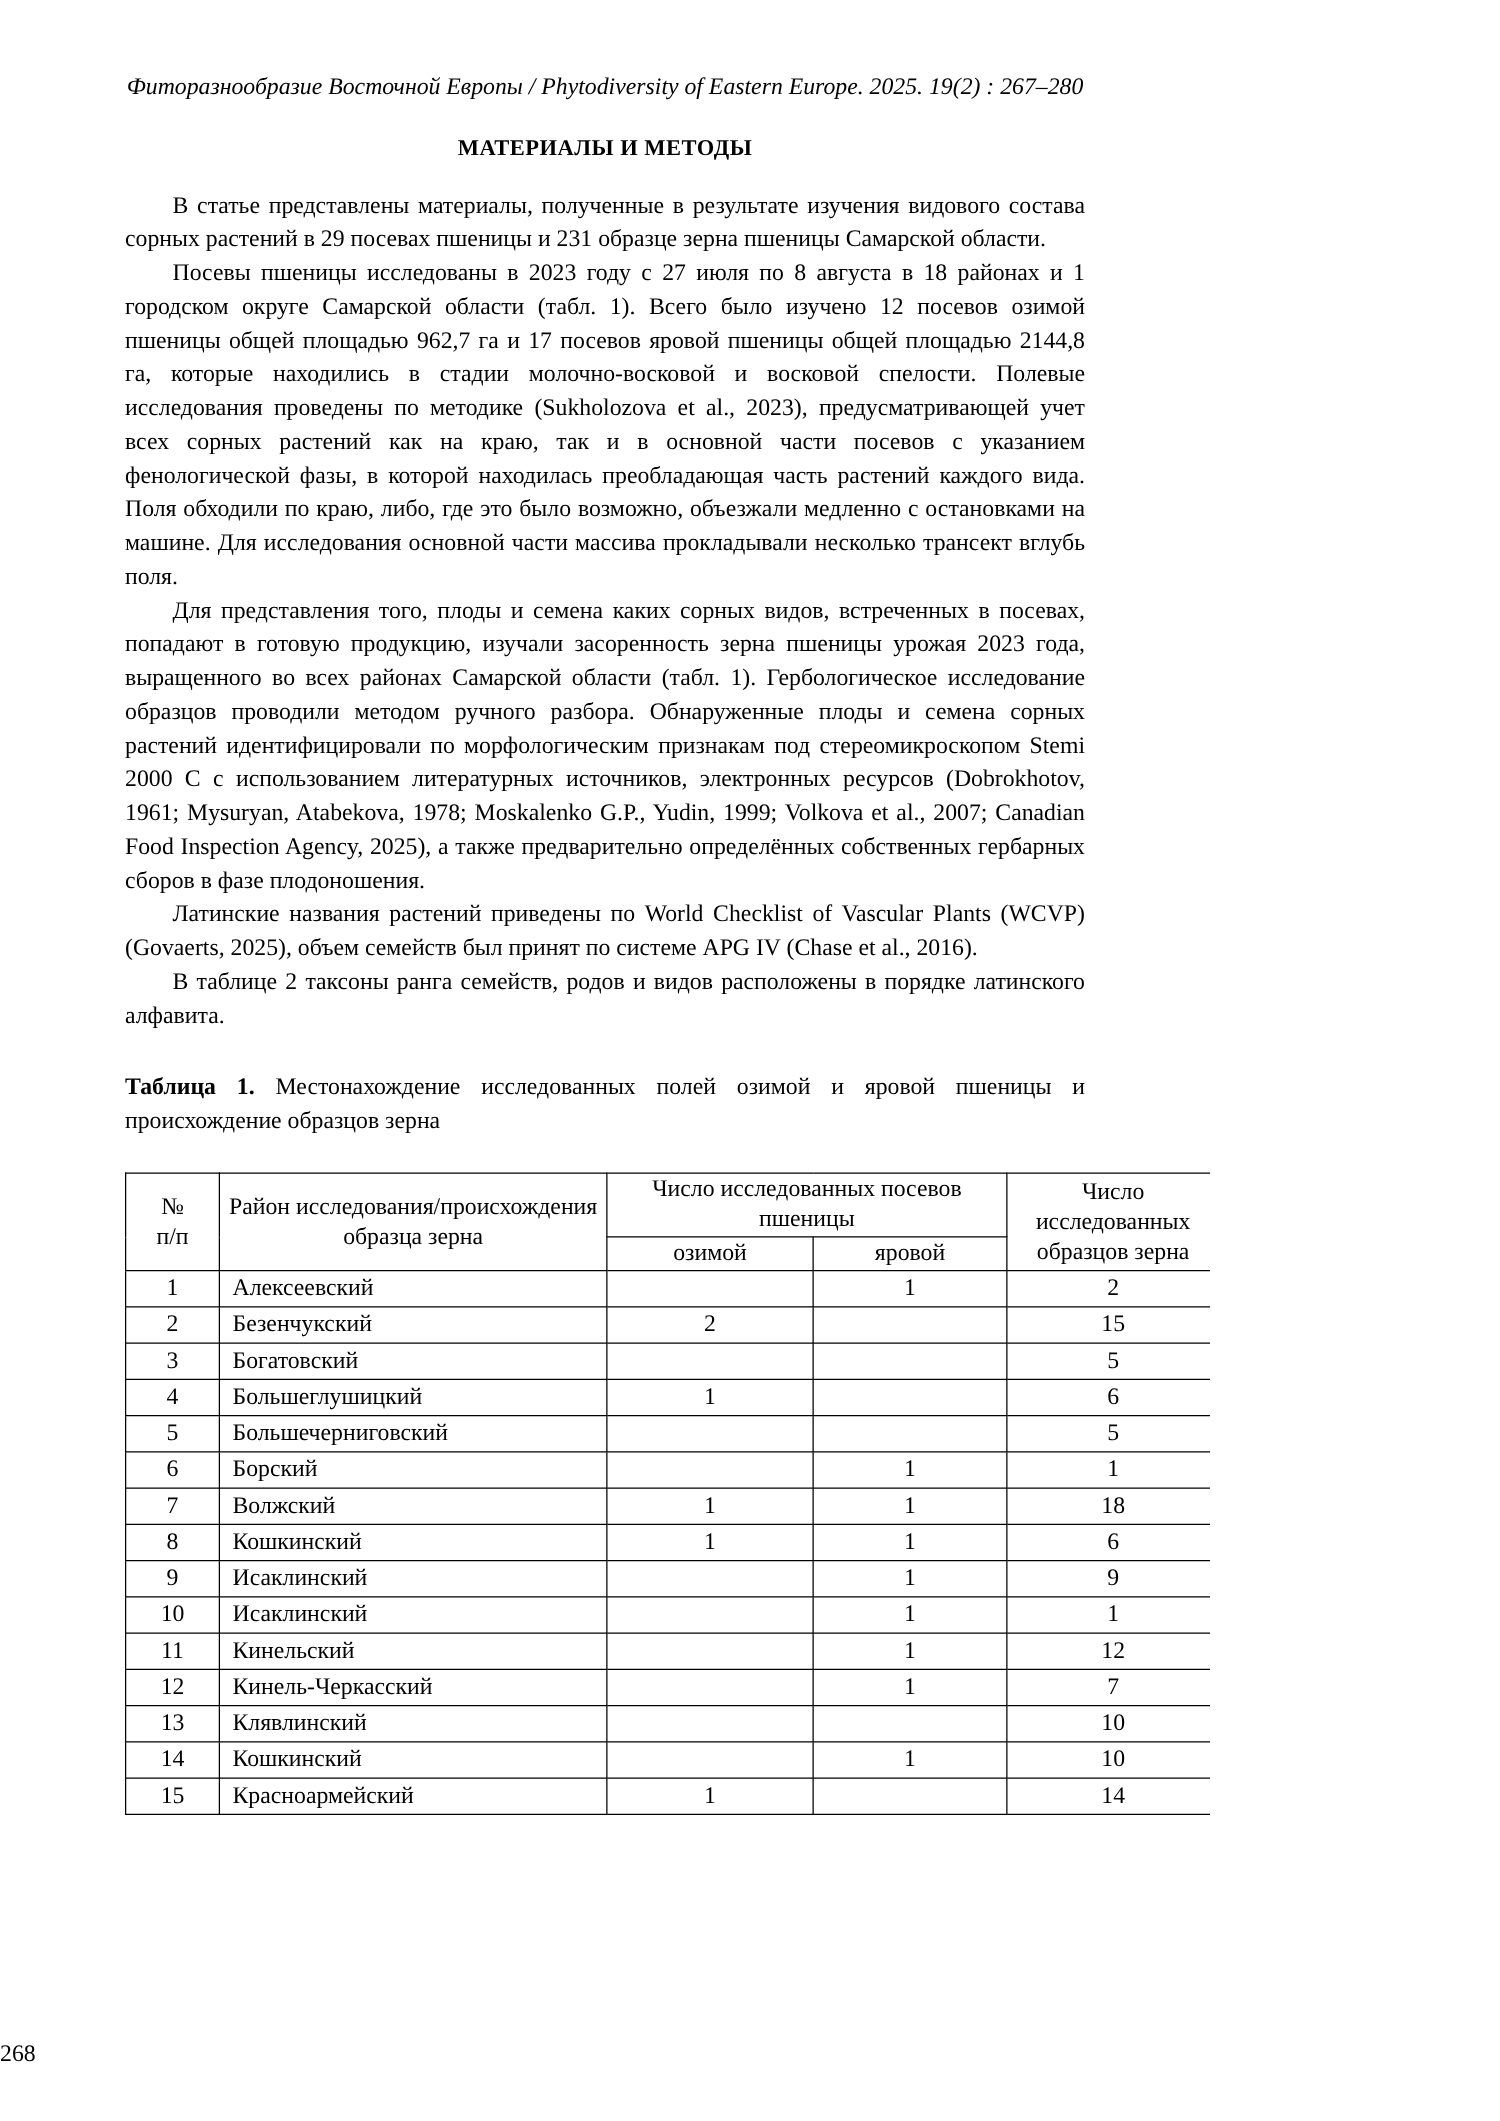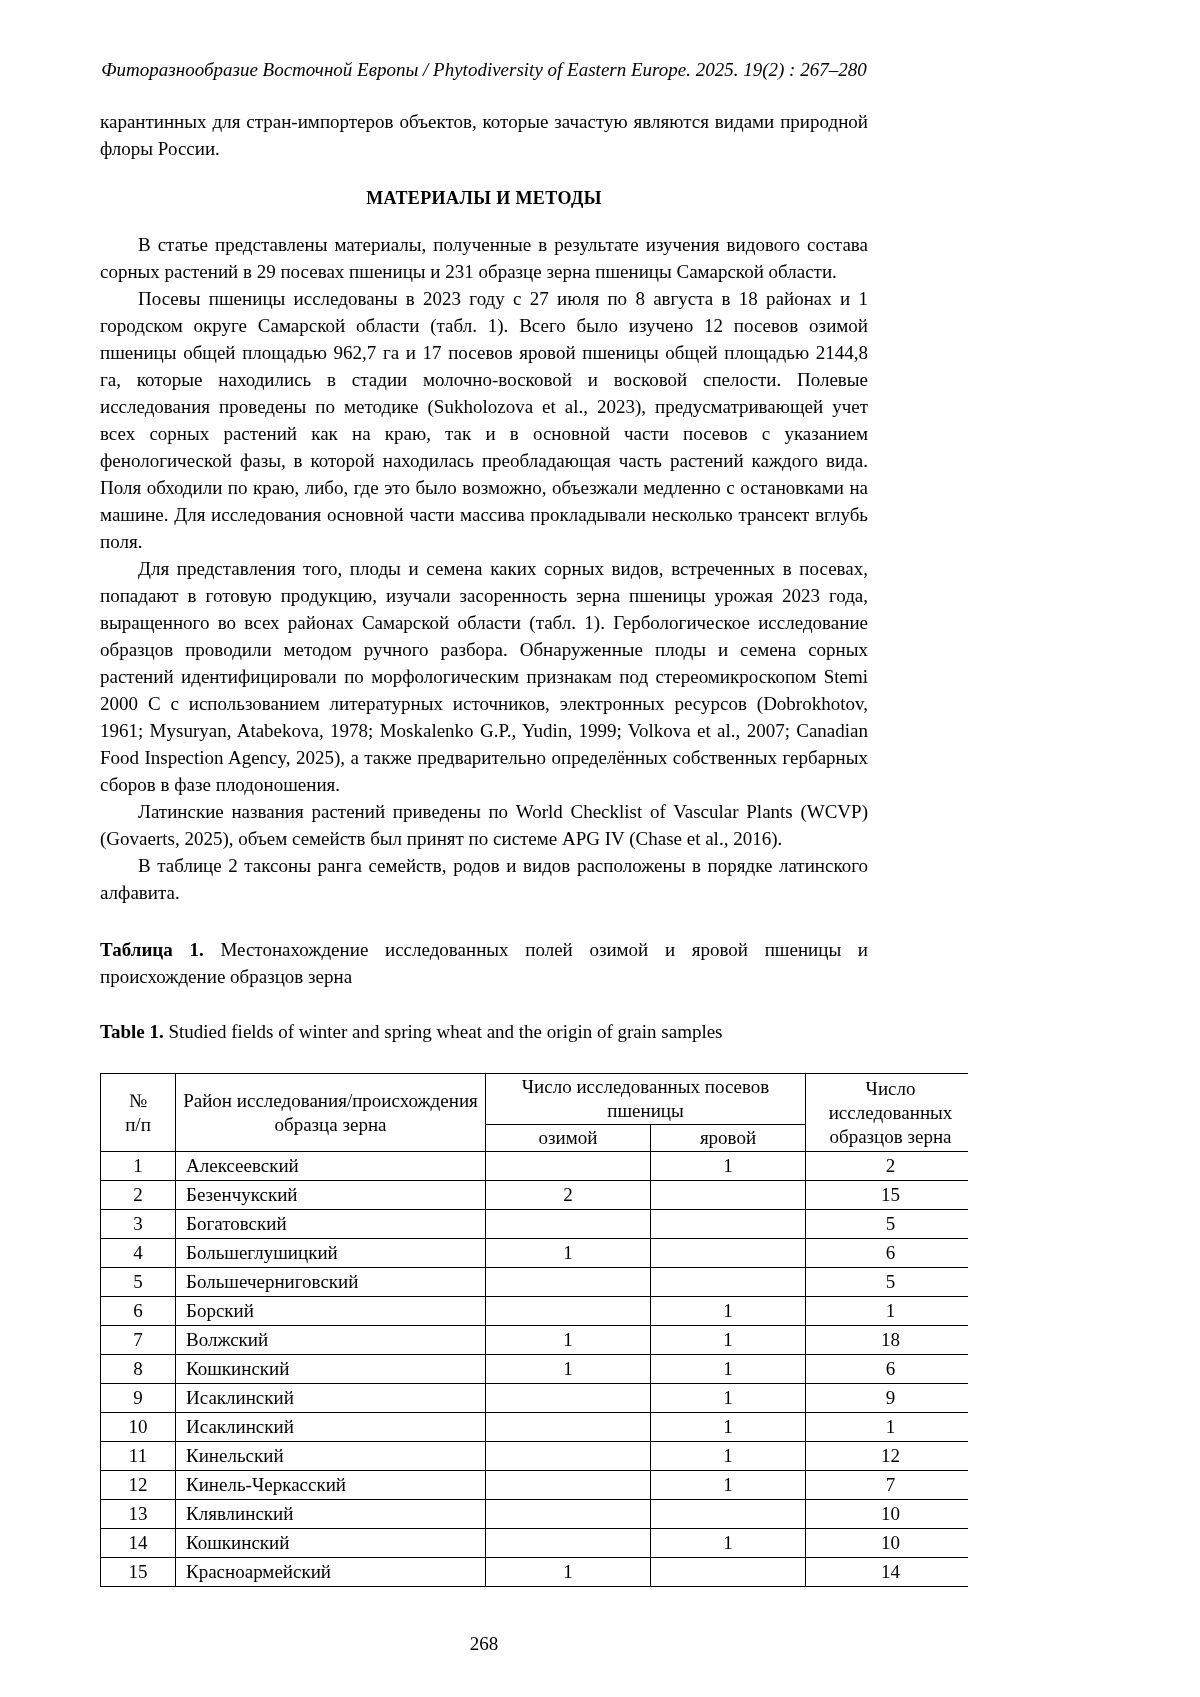--- a/index.html
+++ b/index.html
@@ -61,46 +61,44 @@
     line-height: 24px;
   }
   table.data-table td { height: 26px; }
   table.data-table td.left { text-align: left; padding-left: 10px; }
   table.data-table th .stack { display: block; }
   .page-number {
     position: absolute;
     bottom: 42px;
     left: 0;
     right: 0;
-    text-align: center;
+    text-align: left;
     font-size: 19px;
   }
 </style>
 </head>
 <body>
 
 <div class="page">
 
   <div class="running-head">Фиторазнообразие Восточной Европы / Phytodiversity of Eastern Europe. 2025. 19(2) : 267–280</div>
 
   <div class="body-text">
-    <p class="para no-indent">карантинных для стран-импортеров объектов, которые зачастую являются видами природной флоры России.</p>
 
     <div class="section-heading">МАТЕРИАЛЫ И МЕТОДЫ</div>
 
     <p class="para">В статье представлены материалы, полученные в результате изучения видового состава сорных растений в 29 посевах пшеницы и 231 образце зерна пшеницы Самарской области.</p>
     <p class="para">Посевы пшеницы исследованы в 2023 году с 27 июля по 8 августа в 18 районах и 1 городском округе Самарской области (табл. 1). Всего было изучено 12 посевов озимой пшеницы общей площадью 962,7 га и 17 посевов яровой пшеницы общей площадью 2144,8 га, которые находились в стадии молочно-восковой и восковой спелости. Полевые исследования проведены по методике (Sukholozova et al., 2023), предусматривающей учет всех сорных растений как на краю, так и в основной части посевов с указанием фенологической фазы, в которой находилась преобладающая часть растений каждого вида. Поля обходили по краю, либо, где это было возможно, объезжали медленно с остановками на машине. Для исследования основной части массива прокладывали несколько трансект вглубь поля.</p>
     <p class="para">Для представления того, плоды и семена каких сорных видов, встреченных в посевах, попадают в готовую продукцию, изучали засоренность зерна пшеницы урожая 2023 года, выращенного во всех районах Самарской области (табл. 1). Гербологическое исследование образцов проводили методом ручного разбора. Обнаруженные плоды и семена сорных растений идентифицировали по морфологическим признакам под стереомикроскопом Stemi 2000 C с использованием литературных источников, электронных ресурсов (Dobrokhotov, 1961; Mysuryan, Atabekova, 1978; Moskalenko G.P., Yudin, 1999; Volkova et al., 2007; Canadian Food Inspection Agency, 2025), а также предварительно определённых собственных гербарных сборов в фазе плодоношения.</p>
     <p class="para">Латинские названия растений приведены по World Checklist of Vascular Plants (WCVP) (Govaerts, 2025), объем семейств был принят по системе APG IV (Chase et al., 2016).</p>
     <p class="para">В таблице 2 таксоны ранга семейств, родов и видов расположены в порядке латинского алфавита.</p>
   </div>
 
   <p class="caption"><b>Таблица 1.</b> <span>Местонахождение исследованных полей озимой и яровой пшеницы и происхождение образцов зерна</span></p>
 
-  <p class="caption caption-en"><b>Table 1.</b> <span>Studied fields of winter and spring wheat and the origin of grain samples</span></p>
 
   <table class="data-table">
     <colgroup>
       <col style="width:75px">
       <col style="width:310px">
       <col style="width:165px">
       <col style="width:155px">
       <col style="width:170px">
     </colgroup>
     <thead>

